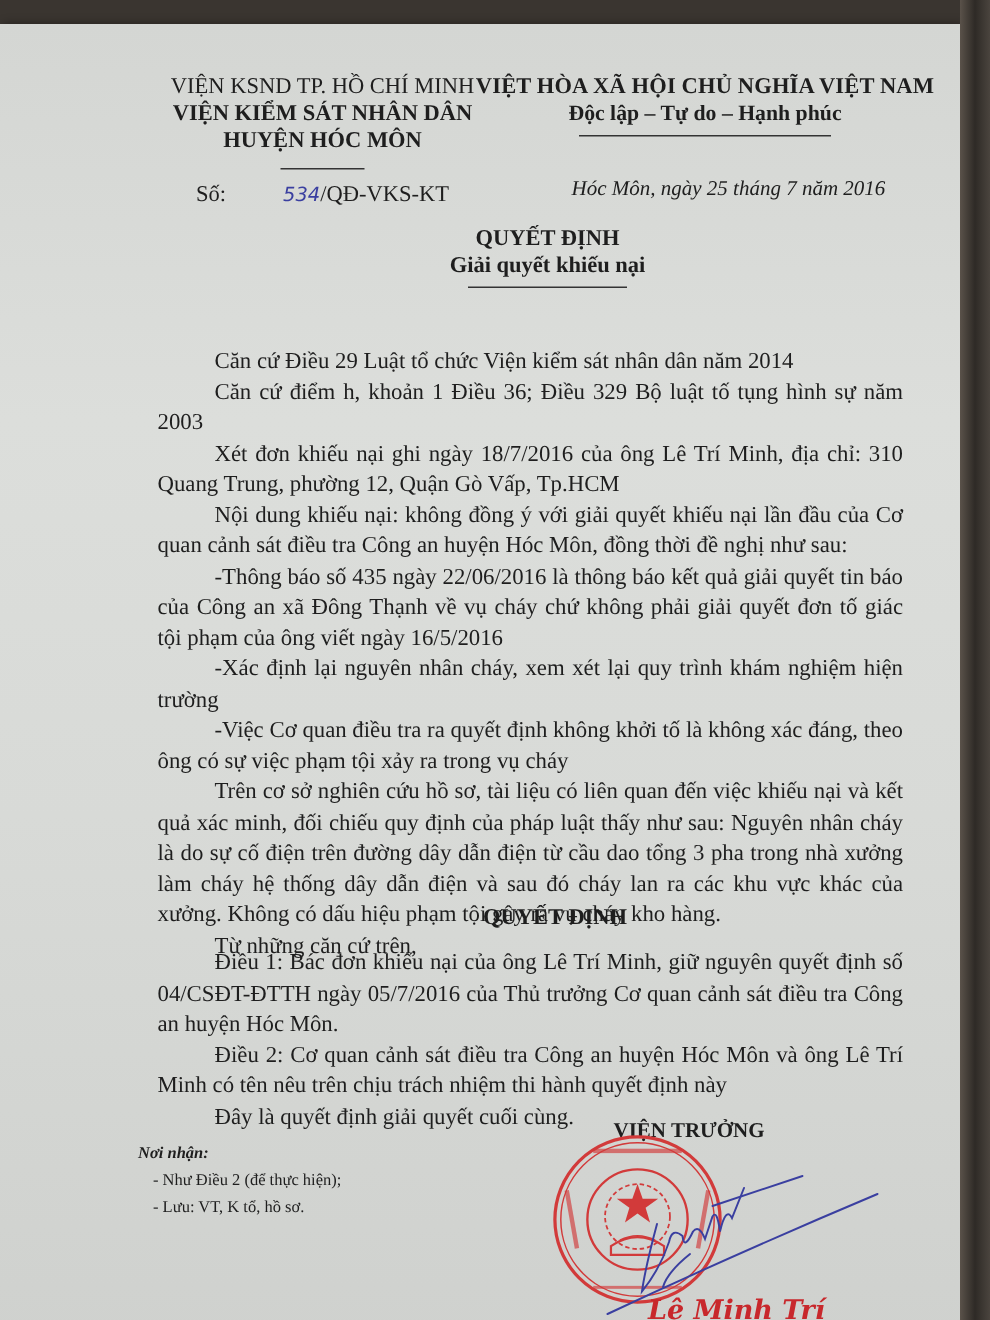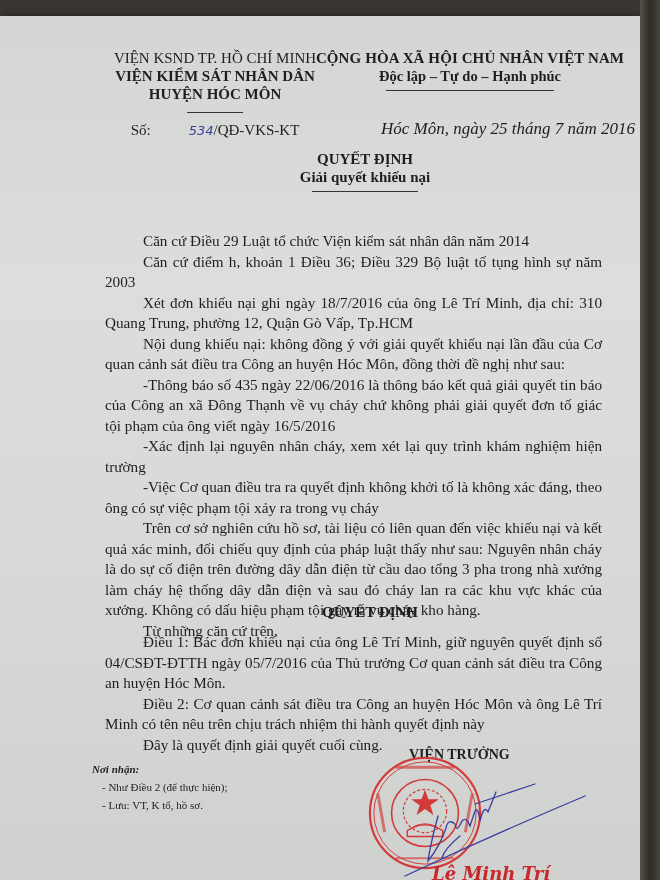--- a/index.html
+++ b/index.html
@@ -25,21 +25,21 @@
   .hdr-left { left: 70px; top: 33px; width: 290px; font-size: 15px; line-height: 18px; }
   .hdr-left .l1 { font-weight: normal; }
   .hdr-left .l2, .hdr-left .l3 { font-weight: bold; text-align: center; }
   .hdr-left .rule { width: 56px; height: 1px; background: #333; margin: 9px auto 8px; }
   .docnum { font-size: 15px; }
   .docnum .hand { color: #3a3fa0; font-style: italic; font-family: "DejaVu Sans", sans-serif; font-size: 13px; margin-left: 38px; }
   .hdr-right { left: 310px; top: 33px; width: 320px; font-size: 15px; line-height: 18px; }
   .hdr-right .l1 { font-weight: bold; letter-spacing: 0.1px; }
   .hdr-right .l2 { font-weight: bold; font-size: 14.5px; }
   .hdr-right .rule { width: 168px; height: 1px; background: #333; margin: 5px auto 0; }
-  .date { left: 381px; top: 103px; font-size: 17px; font-style: italic; }
+  .date { left: 381px; top: 103px; font-size: 14px; font-style: italic; }
   .title { left: 160px; top: 134px; width: 410px; font-size: 15px; line-height: 18px; font-weight: bold; }
   .title .rule { width: 106px; height: 1px; background: #333; margin: 5px auto 0; }
   .authority { left: 110px; top: 176px; width: 500px; font-size: 15px; font-weight: bold; }
   .body {
     left: 105px; top: 215px; width: 497px;
     font-size: 15.2px; line-height: 20.5px;
     white-space: normal; text-align: justify;
   }
   .body p { margin: 0; text-indent: 38px; }
   .decision-head { left: 80px; top: 588px; width: 580px; font-size: 15px; font-weight: bold; }
@@ -70,21 +70,21 @@
     <div class="l1">VIỆN KSND TP. HỒ CHÍ MINH</div>
     <div class="l2">VIỆN KIỂM SÁT NHÂN DÂN</div>
     <div class="l3">HUYỆN HÓC MÔN</div>
     <div class="rule"></div>
     <div class="docnum">
       <span>Số:</span><span class="hand">534</span><span>/QĐ-VKS-KT</span>
     </div>
   </div>
 
   <div class="abs hdr-right center">
-    <div class="l1">CỘNG HÒA XÃ HỘI CHỦ NHÂN VIỆT NAM</div>
+    <div class="l1">VIỆT HÒA XÃ HỘI CHỦ NGHĨA VIỆT NAM</div>
     <div class="l2">Độc lập – Tự do – Hạnh phúc</div>
     <div class="rule"></div>
   </div>
 
   <div class="abs date">Hóc Môn, ngày 25 tháng 7 năm 2016</div>
 
   <div class="abs title center">
     <div>QUYẾT ĐỊNH</div>
     <div>Giải quyết khiếu nại</div>
     <div class="rule"></div>

